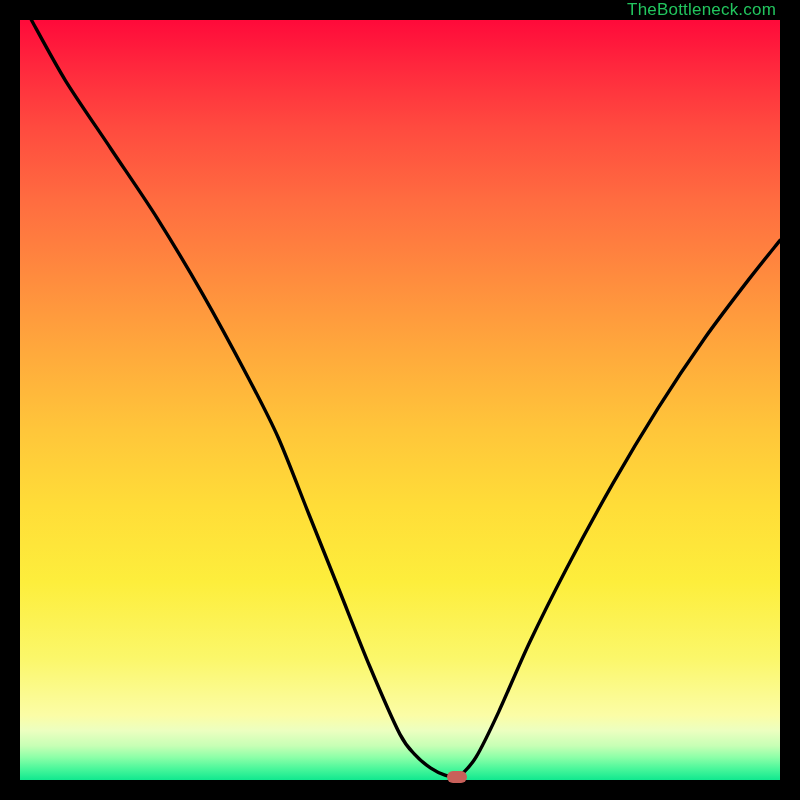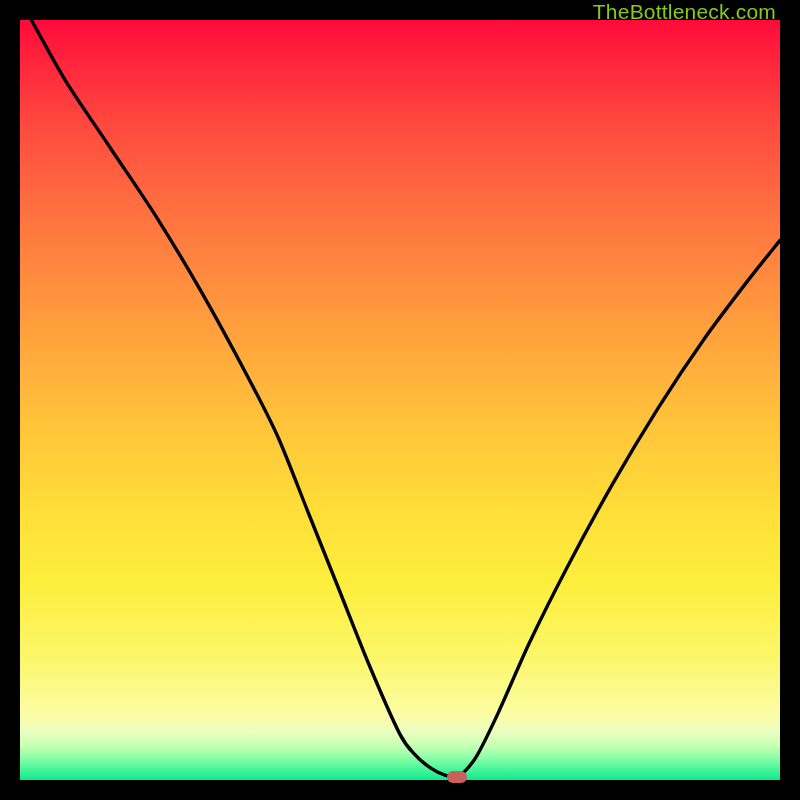--- a/index.html
+++ b/index.html
@@ -41,22 +41,22 @@
       #c7ffb5 95.5%,
       #8dffa8 97%,
       #4bf79b 98.5%,
       #11e88f 100%
     );
   }
   .watermark {
     position: absolute;
     top: 0px;
     right: 24px;
-    font-size: 21px;
-    color: #84cc16;
+    font-size: 17px;
+    color: #22c55e;
     font-weight: 400;
     letter-spacing: 0.2px;
     user-select: none;
     z-index: 5;
   }
   svg.curve {
     position: absolute;
     left: 0;
     top: 0;
     width: 760px;

